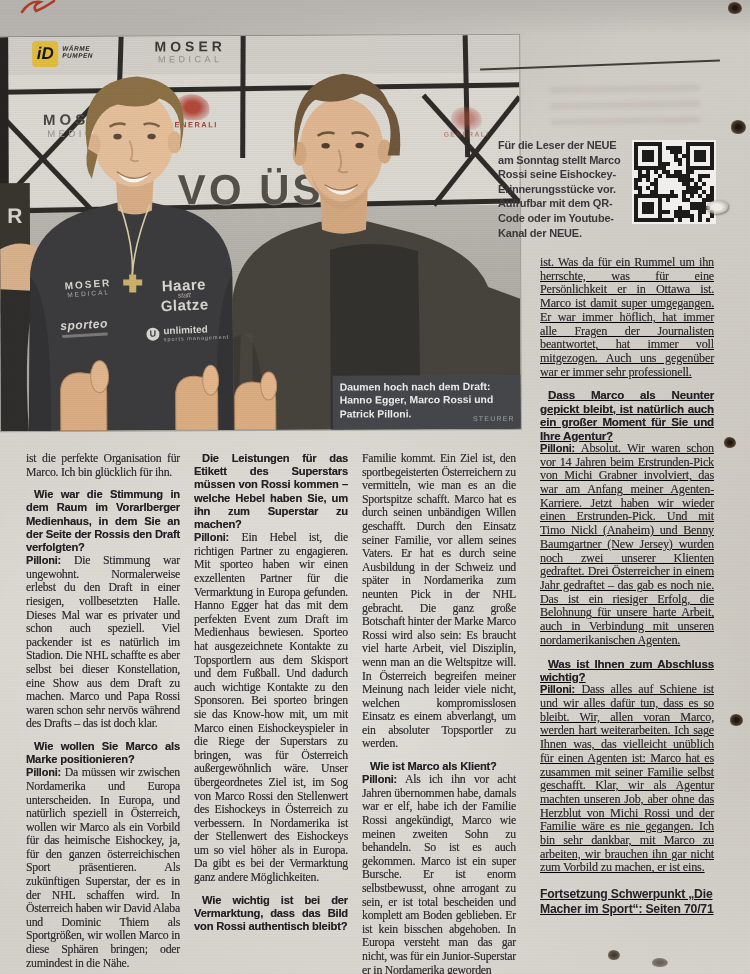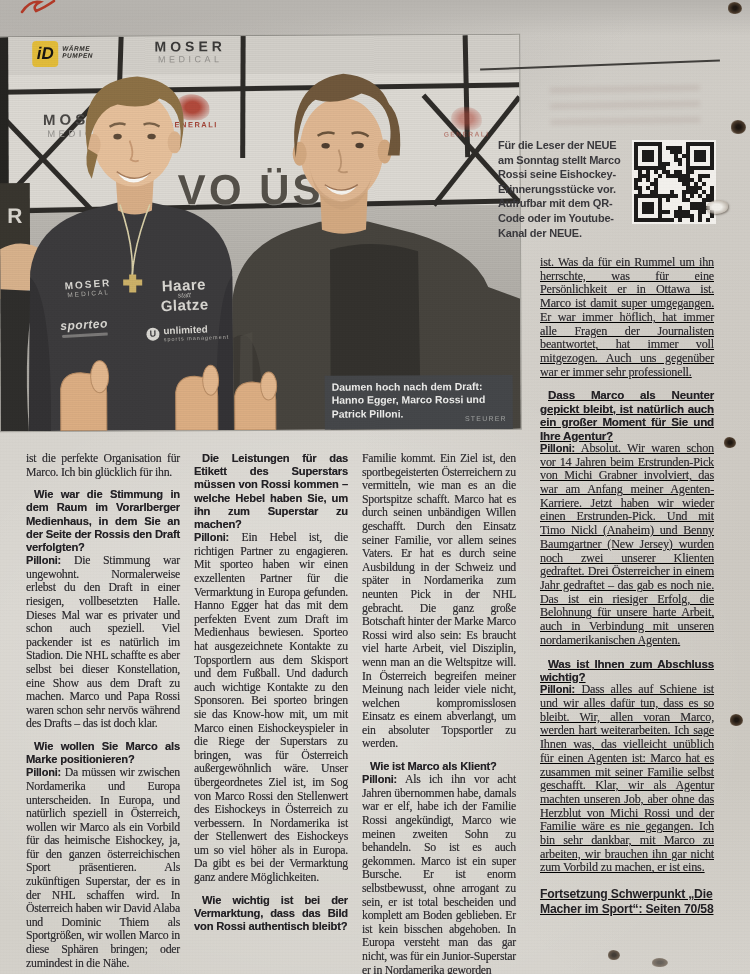--- a/index.html
+++ b/index.html
@@ -61,21 +61,21 @@
   .s-haare{left:146px;top:240px;width:76px;text-align:center;transform:rotate(-2deg);}
   .s-haare .h1{display:block;font-weight:bold;font-size:15px;letter-spacing:.5px;}
   .s-haare .h2{display:block;font-weight:bold;font-size:15px;letter-spacing:.5px;margin-top:-2px;}
   .s-haare .mid{font-style:italic;font-size:7px;color:#b9b7b2;display:block;margin:-2px 0;}
   .s-unltd{left:146px;top:288px;display:flex;gap:4px;align-items:center;transform:rotate(-2deg);}
   .u-mark{width:13px;height:13px;border-radius:50%;background:#d9d7d2;color:#3c3b3d;
     font-weight:bold;font-size:9px;text-align:center;line-height:13px;}
   .u-txt{display:flex;flex-direction:column;}
   .u-txt .a{font-weight:bold;font-size:10px;}
   .u-txt .b{font-size:5.5px;letter-spacing:1px;color:#b4b2ad;}
-  .caption{position:absolute;z-index:8;left:324px;top:340px;width:188px;height:54px;
+  .caption{position:absolute;z-index:8;left:332px;top:340px;width:188px;height:54px;
     background:#45474a;color:#eeeeec;font-family:"Liberation Sans",sans-serif;
     font-weight:bold;font-size:10.4px;line-height:13.4px;padding:5px 7px;box-sizing:border-box;}
   .credit{position:absolute;right:6px;bottom:4px;font-weight:normal;font-size:7px;
     letter-spacing:1.2px;color:#a3a5a4;}
 
   
   .main-cols{position:absolute;left:26px;top:452px;width:492px;height:522px;overflow:hidden;
     display:flex;gap:14px;}
   .col{width:154px;box-sizing:border-box;}
   .para{margin:0;text-align:justify;color:#312f33;font-size:11.8px;line-height:13.6px;
@@ -504,21 +504,21 @@
           <i style="left:66px;top:78px"></i>
           <i style="left:74px;top:78px"></i>
         </div>
     </div>
     <div class="sb-body">
     <p class="para body">ist. Was da für ein Rummel um ihn herrschte, was für eine Persönlichkeit er in Ottawa ist. Marco ist damit super umgegangen. Er war immer höflich, hat immer alle Fragen der Journalisten beantwortet, hat immer voll mitgezogen. Auch uns gegenüber war er immer sehr professionell.</p>
         <p class="para q">Dass Marco als Neunter gepickt bleibt, ist natürlich auch ein großer Moment für Sie und Ihre Agentur?</p>
         <p class="para a"><b class="speaker">Pilloni:</b> Absolut. Wir waren schon vor 14 Jahren beim Erstrunden-Pick von Michi Grabner involviert, das war am Anfang meiner Agenten-Karriere. Jetzt haben wir wieder einen Erstrunden-Pick. Und mit Timo Nickl (Anaheim) und Benny Baumgartner (New Jersey) wurden noch zwei unserer Klienten gedraftet. Drei Österreicher in einem Jahr gedraftet – das gab es noch nie. Das ist ein riesiger Erfolg, die Belohnung für unsere harte Arbeit, auch in Verbindung mit unseren nordamerikanischen Agenten.</p>
         <p class="para q">Was ist Ihnen zum Abschluss wichtig?</p>
         <p class="para a"><b class="speaker">Pilloni:</b> Dass alles auf Schiene ist und wir alles dafür tun, dass es so bleibt. Wir, allen voran Marco, werden hart weiterarbeiten. Ich sage Ihnen was, das vielleicht unüblich für einen Agenten ist: Marco hat es zusammen mit seiner Familie selbst geschafft. Klar, wir als Agentur machten unseren Job, aber ohne das Herzblut von Michi Rossi und der Familie wäre es nie gegangen. Ich bin sehr dankbar, mit Marco zu arbeiten, wir brauchen ihn gar nicht zum Vorbild zu machen, er ist eins.</p>
-        <p class="sb-footer">Fortsetzung Schwerpunkt „Die Macher im Sport“: Seiten 70/58</p>
+        <p class="sb-footer">Fortsetzung Schwerpunkt „Die Macher im Sport“: Seiten 70/71</p>
       </div>
   </aside>
 
   <svg class="pen-mark" width="46" height="20" viewBox="0 0 46 20">
     <path d="M6,14 Q14,2 24,4 Q16,8 20,13 Q28,10 38,3" stroke="#b23a28" stroke-width="2.6" fill="none" stroke-linecap="round"></path>
   </svg>
   <div class="hole" style="left:728px;top:2px;width:14px;height:12px"></div>
   <div class="hole" style="left:731px;top:120px;width:15px;height:14px"></div>
   <div class="tear" style="left:706px;top:200px;width:22px;height:14px"></div>
   <div class="hole" style="left:724px;top:437px;width:12px;height:11px"></div>

